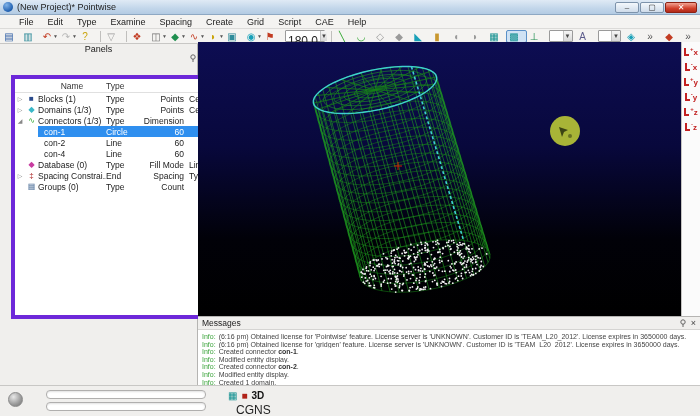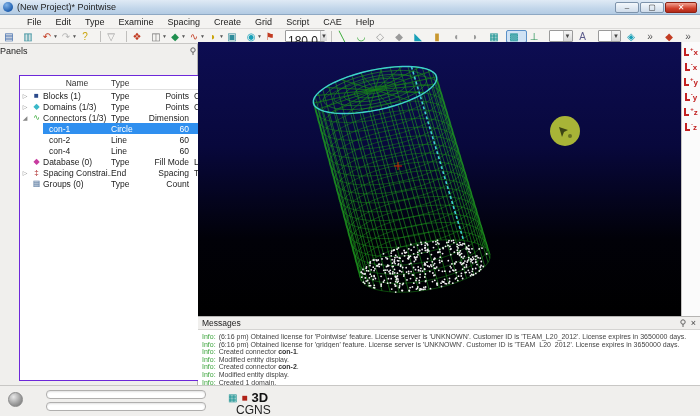--- a/index.html
+++ b/index.html
@@ -14,50 +14,50 @@
     background:radial-gradient(circle at 35% 30%, #7fb2e8, #1f5fb0 70%, #123c75); margin-right:4px; flex:0 0 auto; }
   #title-text { font-size:9px; color:#222; white-space:nowrap; }
   #win-controls { margin-left:auto; display:flex; gap:1px; }
   .win-btn { width:24px; height:11px; font-size:8px; line-height:10px; text-align:center;
     border:1px solid #7d93ab; border-radius:2px; color:#333;
     background:linear-gradient(180deg,#f4f8fc,#cfdcea); }
   .win-btn.close { background:linear-gradient(180deg,#f2a394,#d1402c 60%,#b02a18); color:#fff; border-color:#8c2013; width:32px; }
 
   
   #menubar { position:absolute; left:0; top:15px; width:700px; height:14px; background:#f4f3f1;
-    border-bottom:1px solid #dcdbd9; display:flex; align-items:center; padding-left:20px; }
+    border-bottom:1px solid #dcdbd9; display:flex; align-items:center; padding-left:12px; }
   .menu-item { font-size:9px; color:#222; padding:0 7px; line-height:14px; }
 
   
   #toolbar { position:absolute; left:0; top:29px; width:700px; height:15px; background:#f4f3f1;
     border-bottom:1px solid #c8c7c5; display:flex; align-items:center; padding-left:2px; overflow:hidden; }
   .tb-group { display:flex; align-items:center; }
   .tb-sep { width:1px; height:11px; background:#c0bfbd; margin:0 3px; flex:0 0 auto; }
   .tb-icon { display:flex; align-items:center; height:13px; padding:0 1px; border-radius:2px; flex:0 0 auto; }
   .tb-glyph { font-size:10px; line-height:13px; width:12px; text-align:center; }
   .tb-caret { font-size:5px; color:#555; width:5px; }
   .tb-icon.pressed { border:1px solid #5a90c8; background:#cfe2f4; }
   .tb-combo { display:flex; align-items:center; height:12px; border:1px solid #9a9a9a; background:#fff;
     margin:0 3px; border-radius:1px; }
   .tb-combo .combo-val { font-size:12px; color:#222; padding:0 2px; flex:1; text-align:right;margin-top:10px; }
   .tb-combo .combo-arrow { width:9px; height:10px; font-size:6px; color:#444; text-align:center; line-height:10px;
     border-left:1px solid #c0c0c0; background:linear-gradient(180deg,#f5f5f5,#d8d8d8); }
 
   
   #left-panel { position:absolute; left:0; top:44px; width:198px; height:341px; background:#f0efed;
     border-right:1px solid #b5b4b2; }
-  #panel-header { height:13px; display:flex; align-items:center; padding:0 0; }
+  #panel-header { height:13px; display:flex; align-items:center; padding:0 0;flex-direction:column; }
   #panel-title { font-size:9px; color:#222; }
   #panel-pin { margin-left:auto; }
   #panel-tabs { display:flex; height:16px; padding-left:4px; align-items:flex-end; }
   .tab { font-size:8.5px; color:#222; padding:2px 12px 1px; border:1px solid #a8a7a5; border-bottom:none;
     background:linear-gradient(180deg,#f2f1ef,#dddcda); border-radius:2px 2px 0 0; margin-right:1px; }
   .tab.active { background:#fcfcfc; position:relative; top:1px; padding-bottom:2px; }
-  #tree-box { position:absolute; left:19px; top:31px; width:192px; height:306px; background:#fff;
-    border:1px solid #6d28d9; overflow:hidden; }
+  #tree-box { position:absolute; left:11px; top:31px; width:192px; height:244px; background:#fff;
+    border:4px solid #6d28d9; overflow:hidden; }
   .tree-grid { display:grid; grid-template-columns:10px 13px 68px 36px 44px 27px; align-items:center; height:11px; }
   #tree-header { border-bottom:1px solid #e0e0e0; height:14px; }
   #tree-header span { font-size:8.5px; color:#333; }
   .th-name { grid-column:3; text-align:center; }
   .th-type { grid-column:4; text-align:left; }
   .tree-row { font-size:8.5px; color:#222; }
   .tree-row .tr-arrow { font-size:6px; color:#888; text-align:center; }
   .tree-row .tr-icon  { font-size:8px; text-align:center; }
   .tree-row .tr-name  { overflow:hidden; white-space:nowrap; }
   .tree-row.child .tr-name { padding-left:6px; }
@@ -98,21 +98,21 @@
     border-top:1px solid #c8c7c5; }
   #status-sphere { position:absolute; left:8px; top:6px; width:15px; height:15px; border-radius:50%;
     background:radial-gradient(circle at 35% 30%, #e8e8e8, #9a9a9a 60%, #6f6f6f); border:1px solid #8a8a8a; }
   .status-field { position:absolute; left:46px; width:160px; height:9px; background:#fff;
     border:1px solid #b0afae; border-radius:4px; box-shadow:inset 0 1px 2px rgba(0,0,0,0.12); font-size:7px; }
   #status-field-1 { top:4px; }
   #status-field-2 { top:16px; }
   #status-icons { position:absolute; left:228px; top:4px; display:flex; align-items:center; gap:4px; }
   #grid-type-icon { font-size:10px; color:#0f8f8f; }
   #cube-type-icon { font-size:10px; color:#b02218; }
-  #dim-label { font-size:13px; font-weight:bold; color:#111; }
+  #dim-label { font-size:10px; font-weight:bold; color:#111; }
   #cae-label { position:absolute; left:236px; top:17px; font-size:12px; color:#222; }
 
   .pin-svg { display:block; }
 </style>
 </head>
 <body>
 
 <div id="app">
 
   <div id="titlebar">

